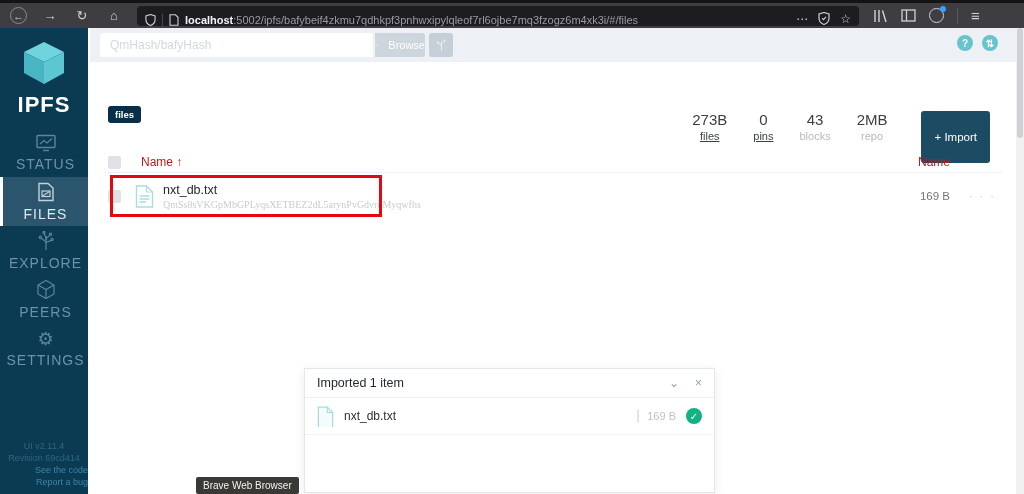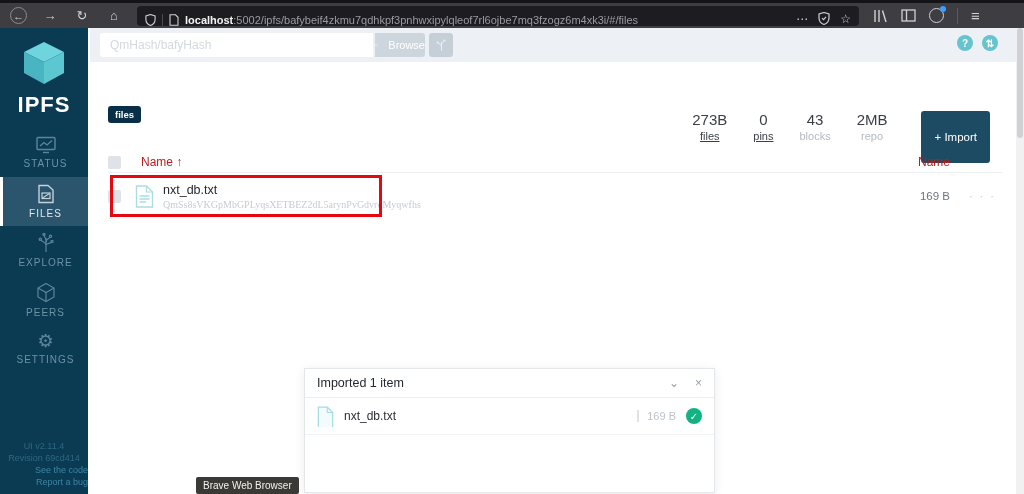--- a/index.html
+++ b/index.html
@@ -20,21 +20,21 @@
   .profile-dot { position:relative; width:15px; height:15px; border-radius:50%; border:1.5px solid #cfcfd3; }
   .profile-dot:after { content:""; position:absolute; right:-3px; top:-3px; width:6px; height:6px; border-radius:50%; background:#3aa0ff; }
   .vsep { width:1px; height:16px; background:#5a5a5f; }
 
   
   .sidebar { position:absolute; left:0; top:28px; width:88px; height:466px; background:#0b3a53; display:flex; flex-direction:column; align-items:center; }
   .logo { margin-top:12px; text-align:center; }
   .logo-word { color:#fff; font-size:22px; font-weight:bold; letter-spacing:1px; margin-top:2px; }
   .nav { width:100%; margin-top:10px; display:flex; flex-direction:column; }
   .nav-item { width:100%; height:49px; display:flex; flex-direction:column; align-items:center; justify-content:center; gap:4px; color:#6d92a6; cursor:pointer; border-left:3px solid transparent; }
-  .nav-item .lbl { font-size:10px; letter-spacing:1px; }
+  .nav-item .lbl { font-size:14px; letter-spacing:1px; }
   .nav-item svg, .nav-item .gl { opacity:.85; }
   .nav-item.active { background:#2a556d; border-left:3px solid #ffffff; color:#dde8ee; }
   .gl { font-size:18px; line-height:18px; }
   .version { position:absolute; bottom:6px; width:100%; text-align:center; font-size:9px; line-height:12px; color:#2d6884; }
   .version a { color:#3c85a6; text-decoration:none; display:block;text-align:right; }
 
   
   .main { position:absolute; left:90px; top:28px; width:926px; height:466px; background:#ffffff; }
   .scrollbar { position:absolute; right:0; top:28px; width:8px; height:466px; background:#f1f1f2; }
   .scroll-thumb { position:absolute; top:0; left:1px; width:6px; height:110px; background:#cfd1d4; border-radius:3px; }

